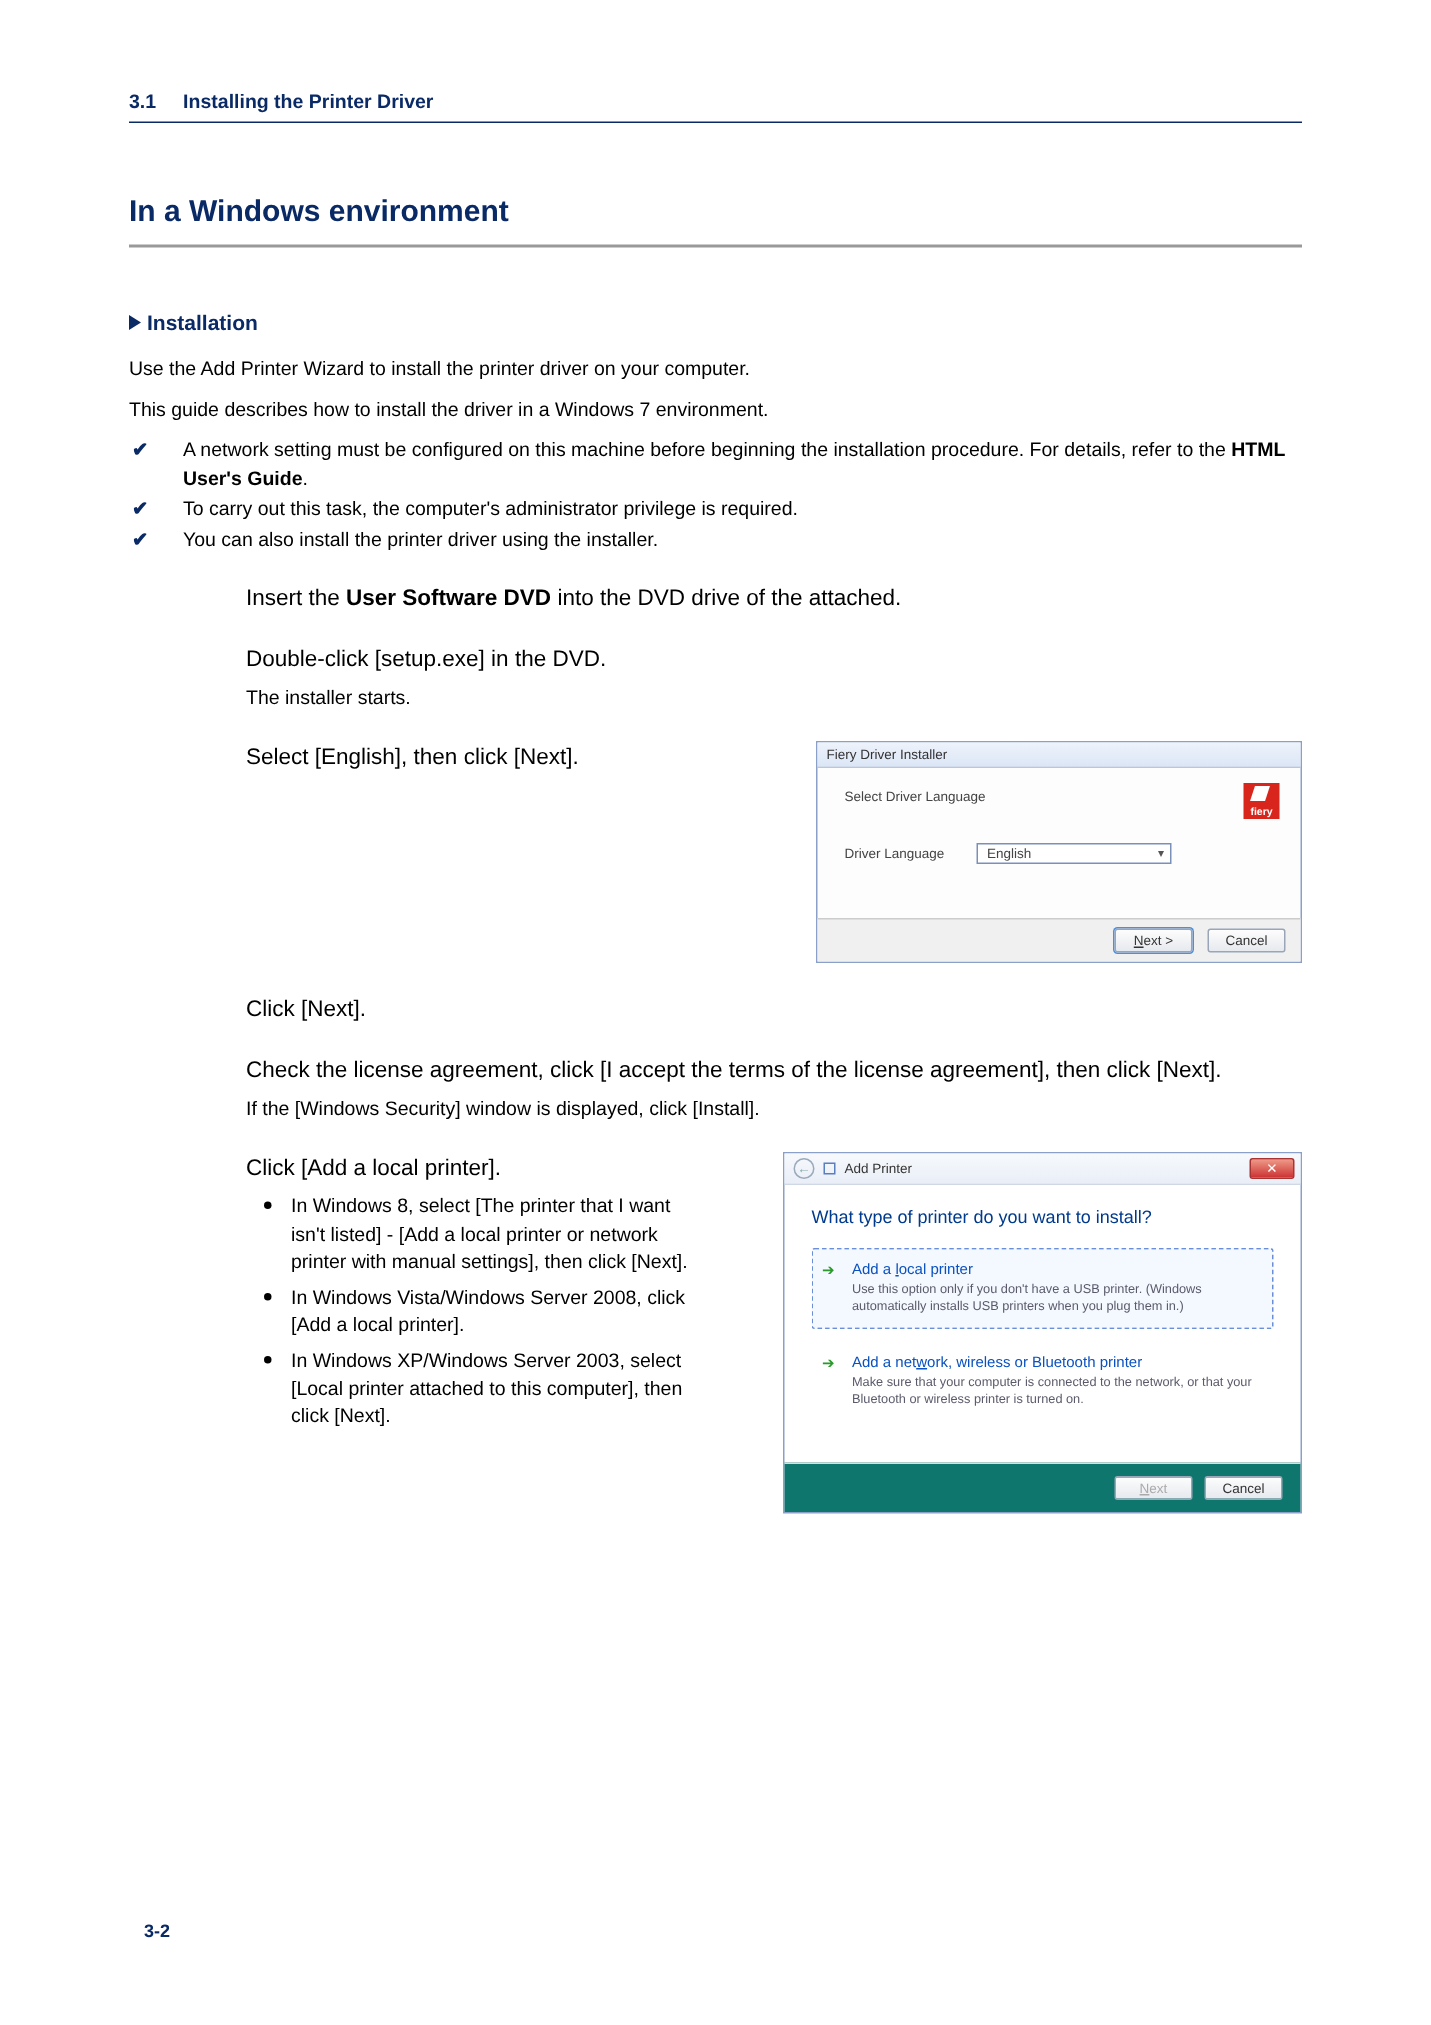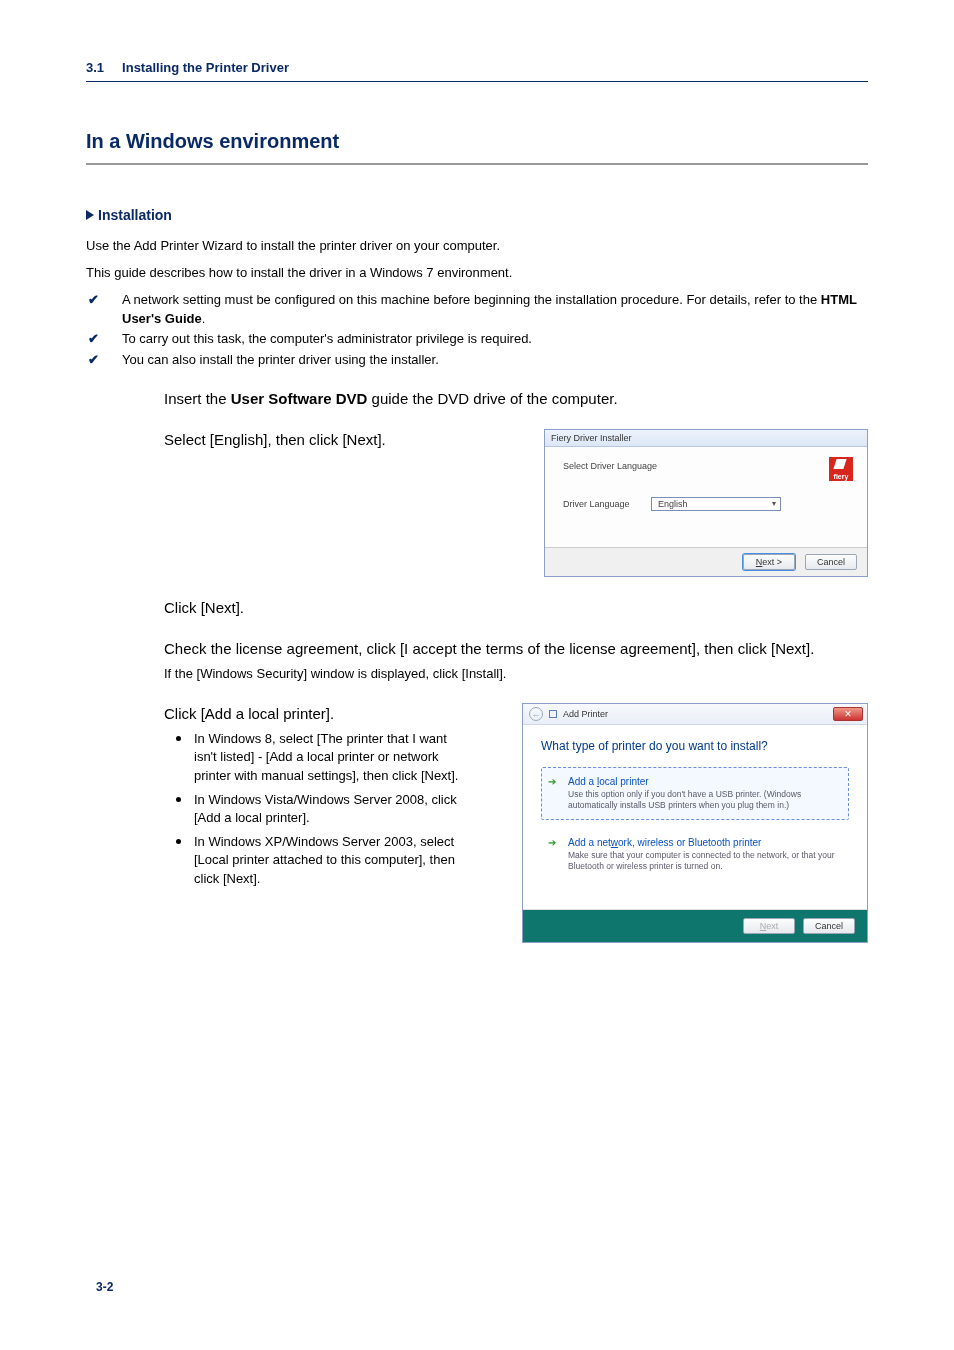--- a/index.html
+++ b/index.html
@@ -260,24 +260,28 @@
     <li>
       <span>A network setting must be configured on this machine before beginning the installation procedure. For details, refer to the </span><span class="bold">HTML User's Guide</span><span>.</span>
     </li>
     <li>To carry out this task, the computer's administrator privilege is required.</li>
     <li>You can also install the printer driver using the installer.</li>
   </ul>
 
   <div class="steps">
     <div class="step">
       <div class="step-main">
-        <span>Insert the </span><span class="bold">User Software DVD</span><span> guide the DVD drive of the computer.</span>
+        <span>Insert the </span><span class="bold">User Software DVD</span><span> into the DVD drive of the attached.</span>
       </div>
     </div>
 
+    <div class="step">
+      <div class="step-main">Double-click [setup.exe] in the DVD.</div>
+      <div class="step-sub">The installer starts.</div>
+    </div>
 
     <div class="step">
       <div class="step-row">
         <div class="step-text">
           <div class="step-main">Select [English], then click [Next].</div>
         </div>
         <div class="step-img">
 
           <div class="shot1">
             <div class="titlebar">Fiery Driver Installer</div>

